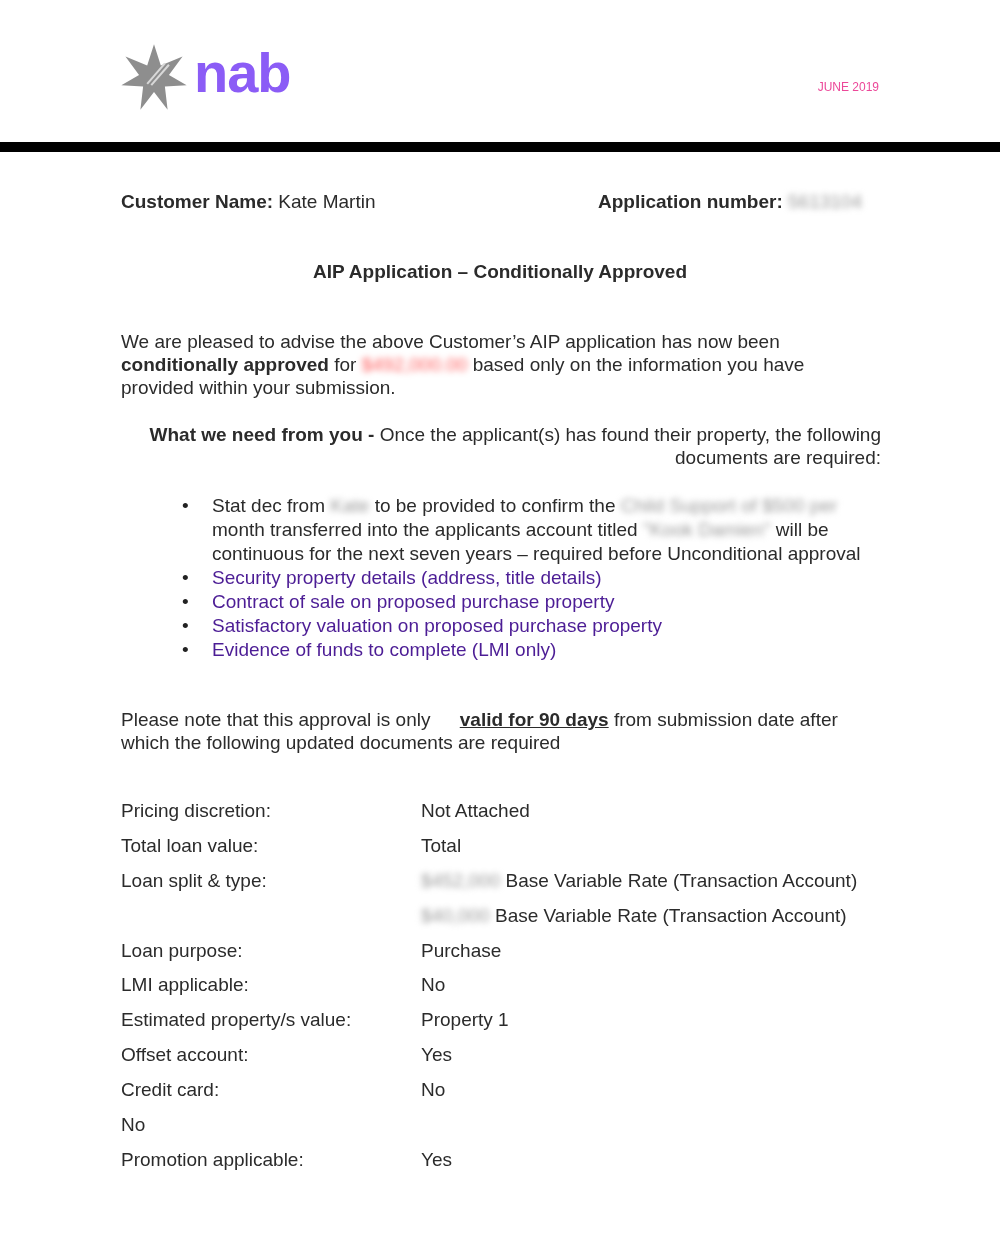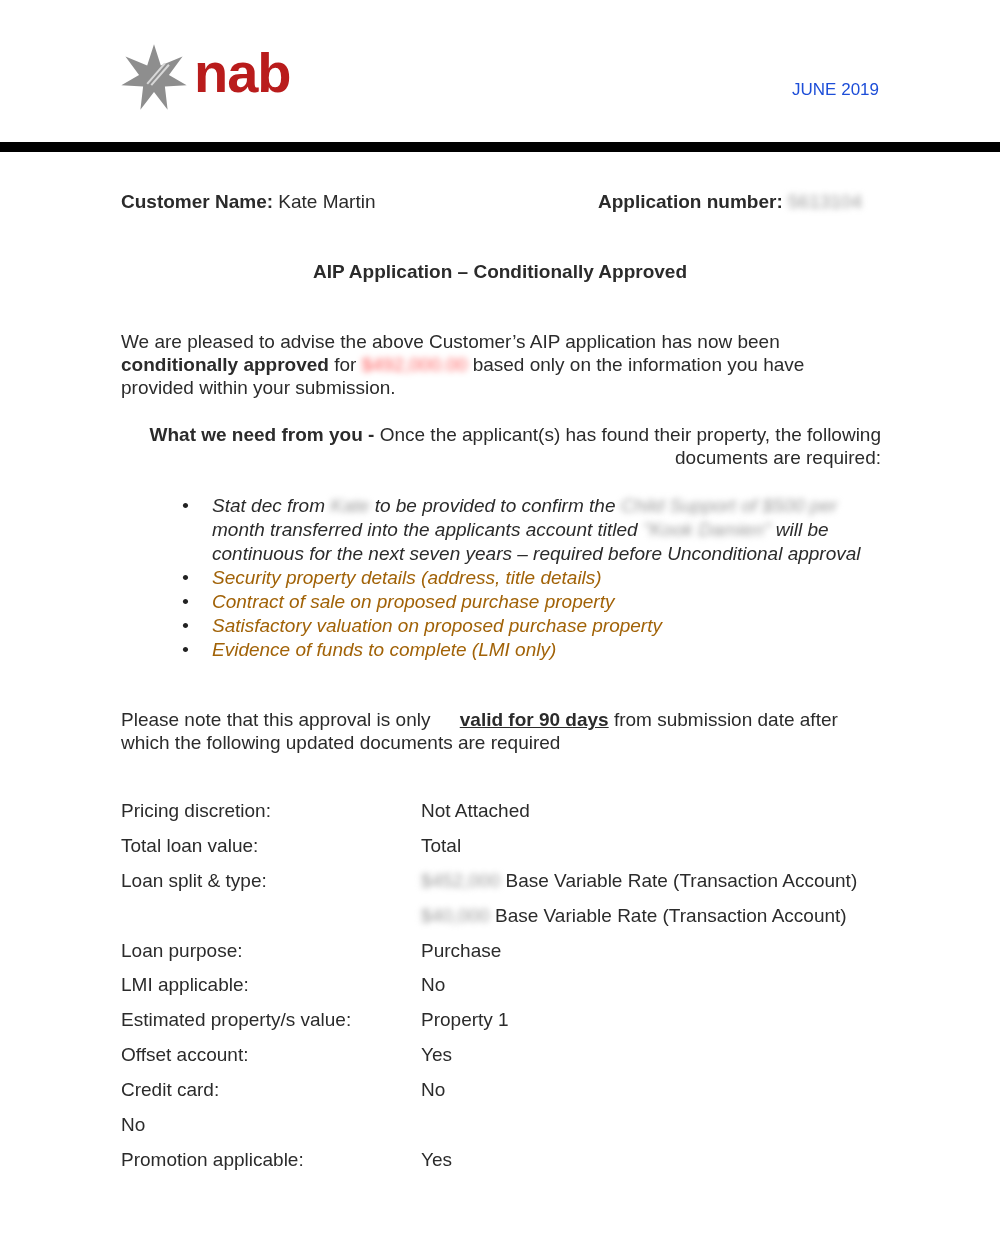--- a/index.html
+++ b/index.html
@@ -1,44 +1,44 @@
 <!DOCTYPE html>
 <html><head>
 <meta charset="utf-8">
 <style>
   * { box-sizing: border-box; margin: 0; padding: 0; }
   html, body { width: 1000px; height: 1248px; background: #ffffff; overflow: hidden; }
   body { font-family: "Liberation Sans", sans-serif; color: #2b2b2b; position: relative; }
 
   .logo { position: absolute; left: 120px; top: 42px; height: 70px; display: flex; align-items: center; }
   .logo svg { display: block; }
-  .logo-word { font-family: "Liberation Sans", sans-serif; font-weight: 700; font-size: 56px; color: #b91c1c; letter-spacing: -1px; margin-left: 6px; margin-top: -10px; }
+  .logo-word { font-family: "Liberation Sans", sans-serif; font-weight: 700; font-size: 56px; color: #8b5cf6; letter-spacing: -1px; margin-left: 6px; margin-top: -10px; }
 
-  .date { position: absolute; right: 121px; top: 80px; font-size: 17px; color: #1d4ed8; }
+  .date { position: absolute; right: 121px; top: 80px; font-size: 12px; color: #ec4899; }
 
   .rule { position: absolute; left: 0; top: 142px; width: 1000px; height: 10px; background: #000; }
 
   .cust { position: absolute; left: 121px; top: 191px; font-size: 19px; }
   .appno { position: absolute; left: 598px; top: 191px; font-size: 19px; }
   .b { font-weight: 700; }
   .blur { display: inline-block; filter: blur(3px); color: #9a9a9a; }
   .blur-red { display: inline-block; filter: blur(3px); color: #ff5a5a; }
 
   .title { position: absolute; left: 0; width: 1000px; top: 261px; text-align: center; font-size: 19px; font-weight: 700; }
 
   .para { position: absolute; left: 121px; width: 760px; font-size: 19px; line-height: 23px; }
   .p1 { top: 330px; }
   .p2 { top: 423px; text-align: right; }
   .p3 { top: 708px; }
   .u { text-decoration: underline; font-weight: 700; margin-left: 24px; }
 
   ul.docs { position: absolute; left: 182px; top: 494px; width: 700px; list-style: none; font-size: 19px; line-height: 24px; }
-  ul.docs li { position: relative; padding-left: 30px; font-style: italic; }
+  ul.docs li { position: relative; padding-left: 30px; }
   ul.docs li::before { content: "\2022"; position: absolute; left: 0; top: 0; color: #222; }
-  ul.docs li.dark { color: #a16207; }
+  ul.docs li.dark { color: #4c1d95; }
 
   .details { position: absolute; left: 121px; top: 800px; font-size: 19px; }
   .row { display: flex; height: 34.9px; align-items: flex-start; }
   .row .lbl { width: 300px; }
   .row .val { white-space: nowrap; }
 </style>
 </head>
 <body>
 
 <div class="logo">

